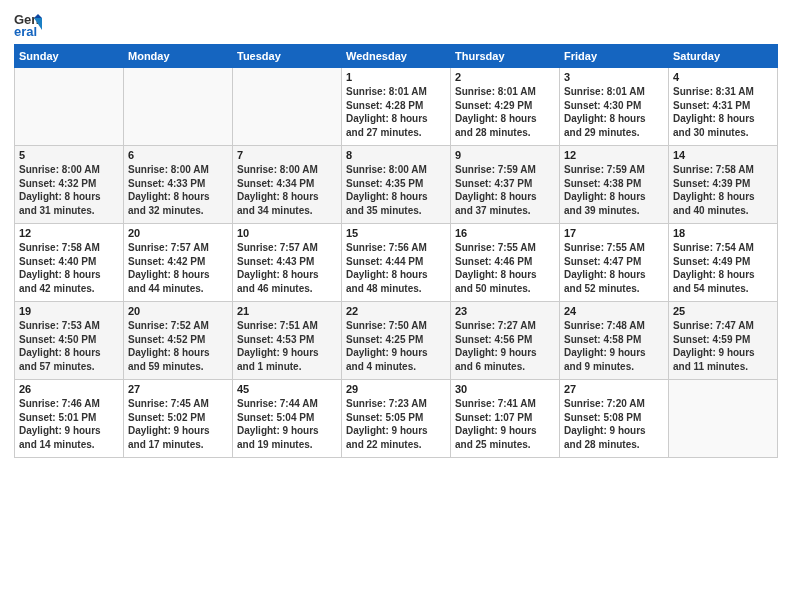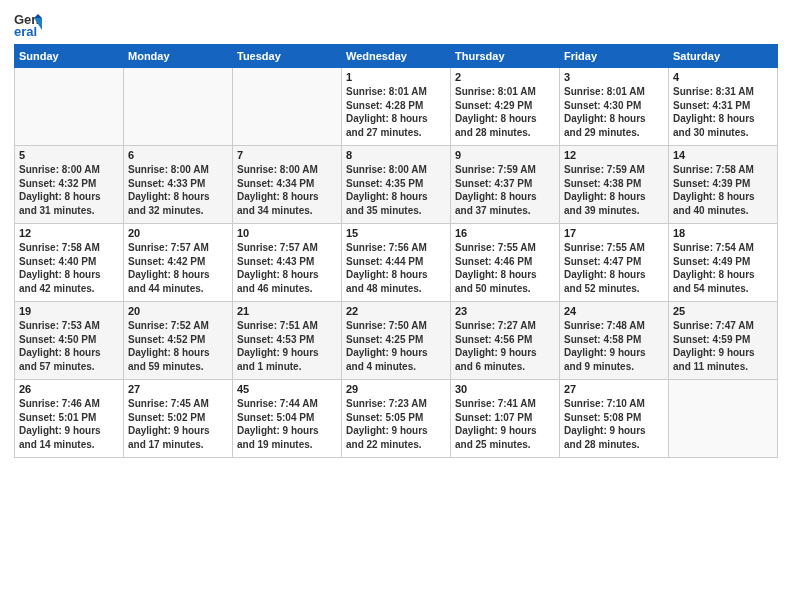--- a/index.html
+++ b/index.html
@@ -354,21 +354,21 @@
           </td>
           <td>
             <div class="day-num">30</div>
             <div class="cell-text">Sunrise: 7:41 AM
 Sunset: 1:07 PM
 Daylight: 9 hours
 and 25 minutes.</div>
           </td>
           <td>
             <div class="day-num">27</div>
-            <div class="cell-text">Sunrise: 7:10 AM
+            <div class="cell-text">Sunrise: 7:20 AM
 Sunset: 5:08 PM
 Daylight: 9 hours
 and 28 minutes.</div>
           </td>
           <td class="empty-cell"></td>
         </tr>
       </tbody>
   </table>
 </div>
 

